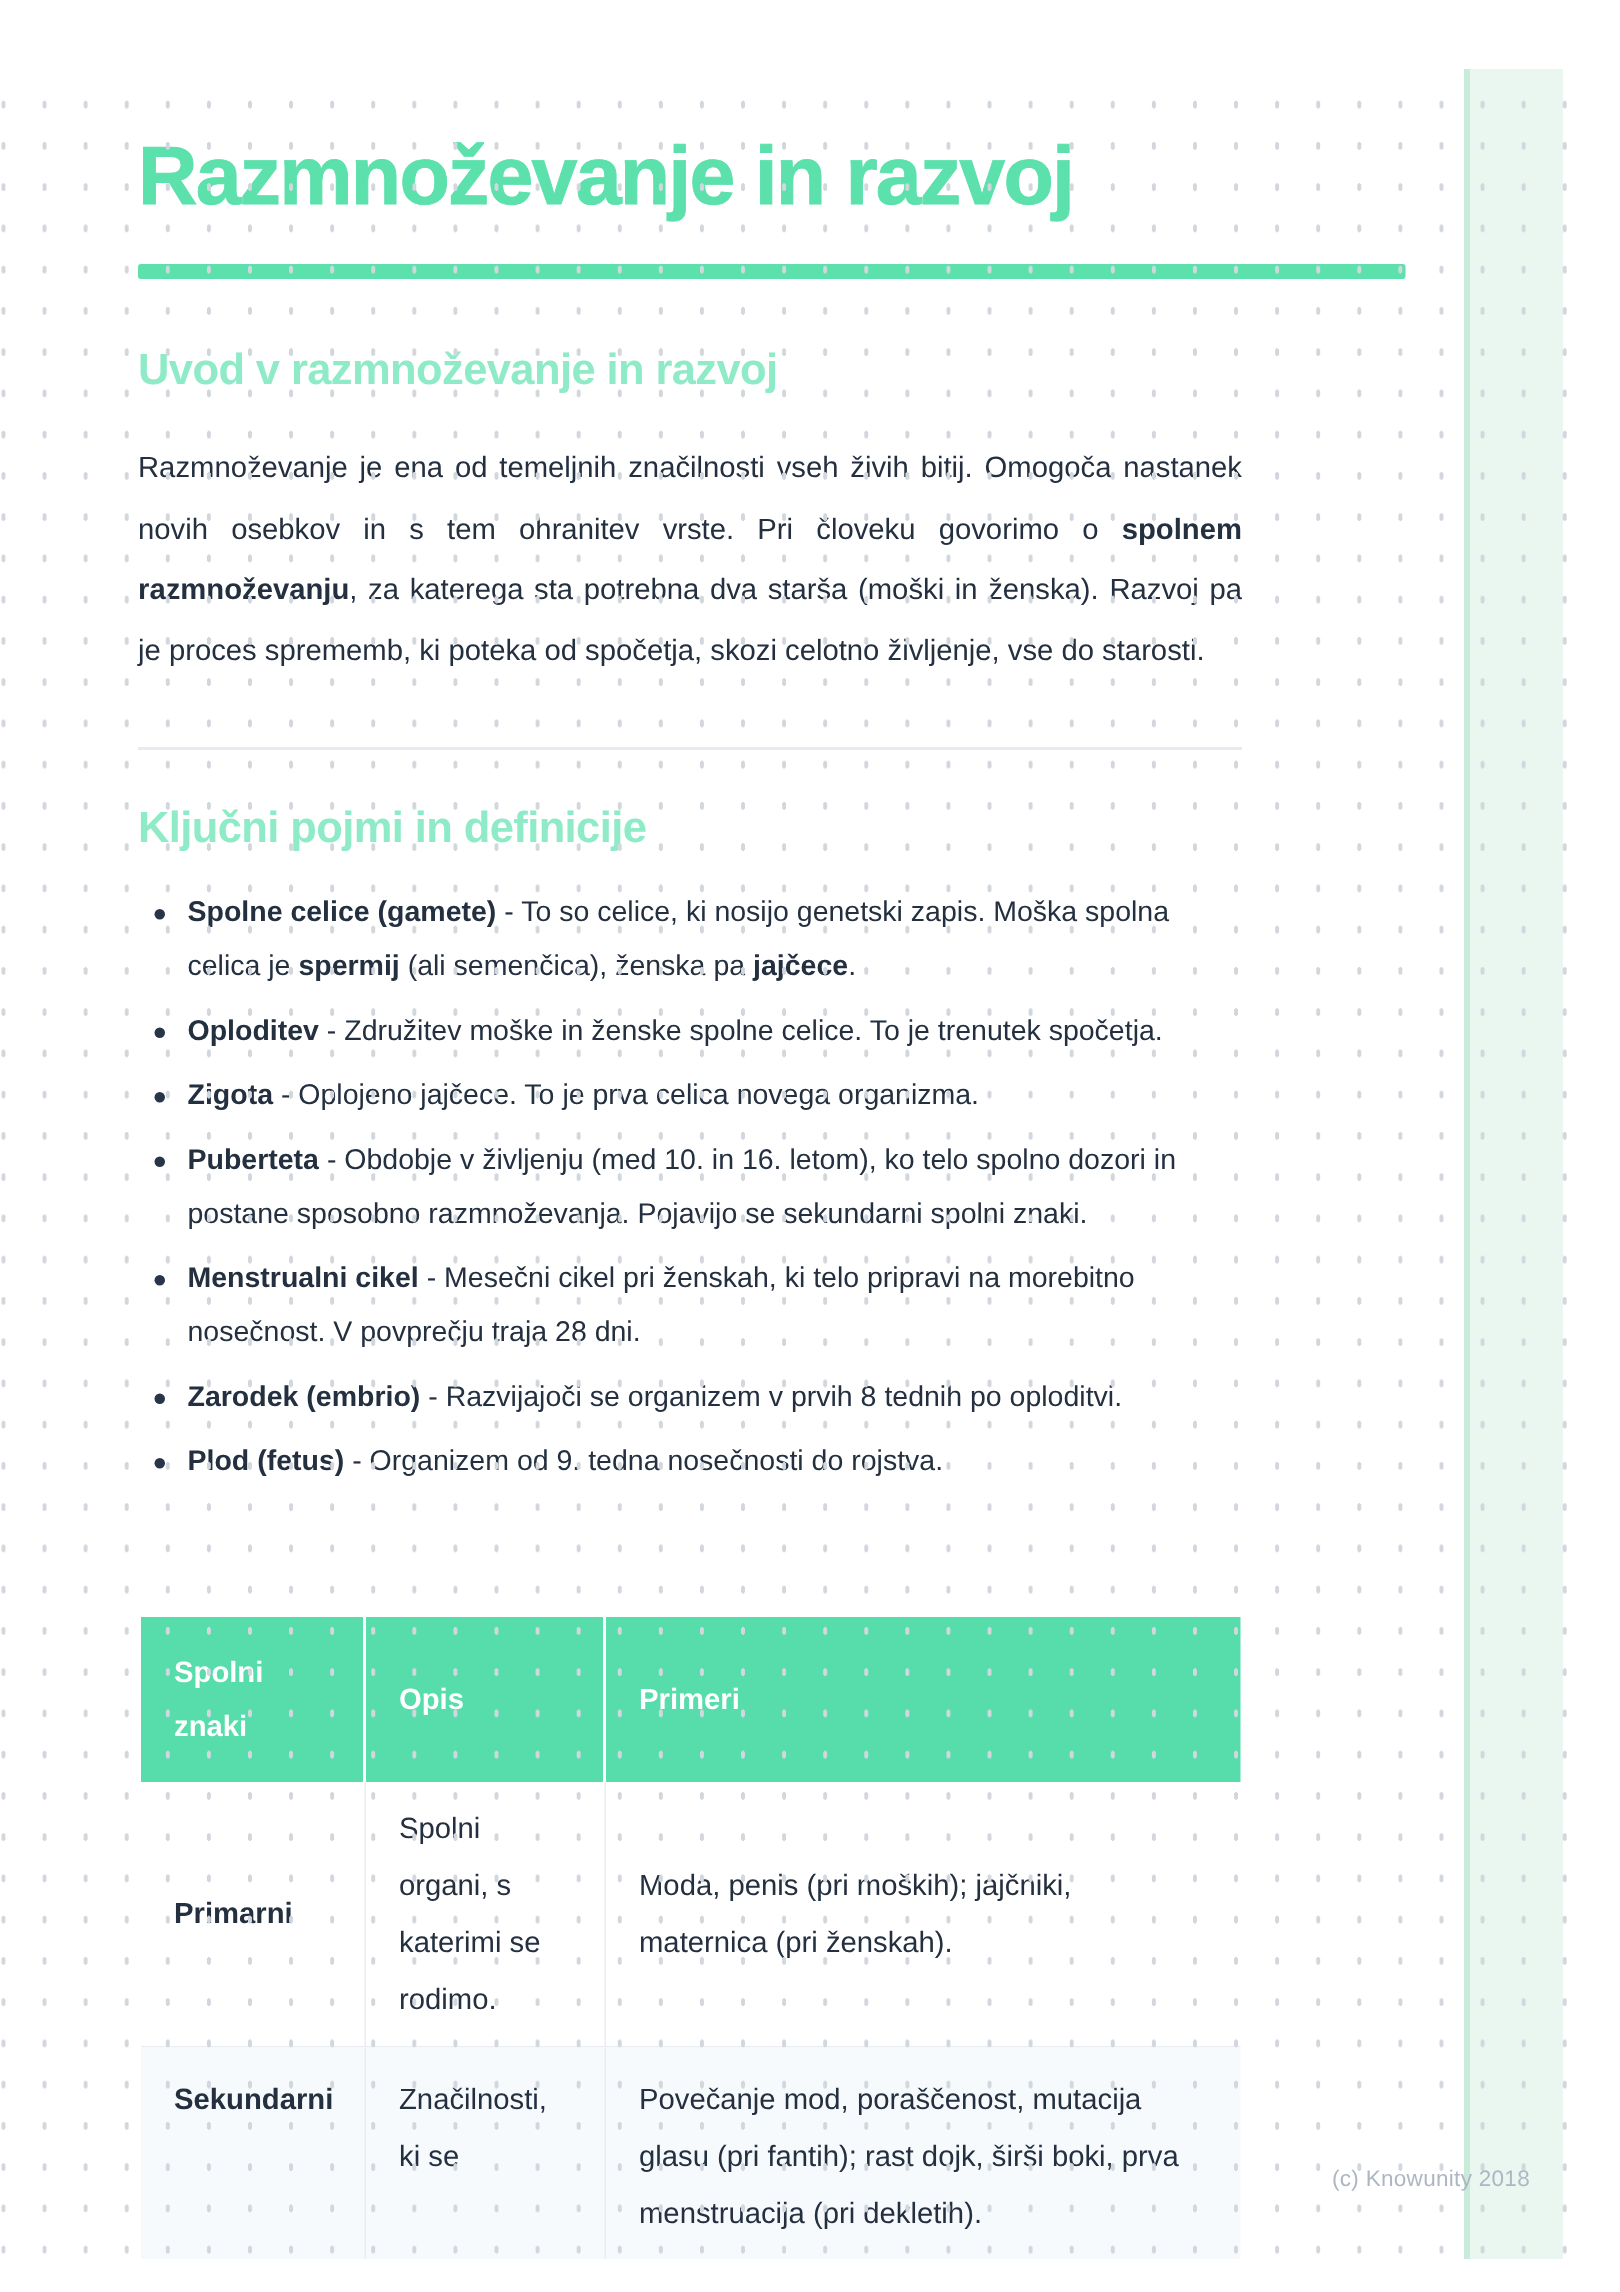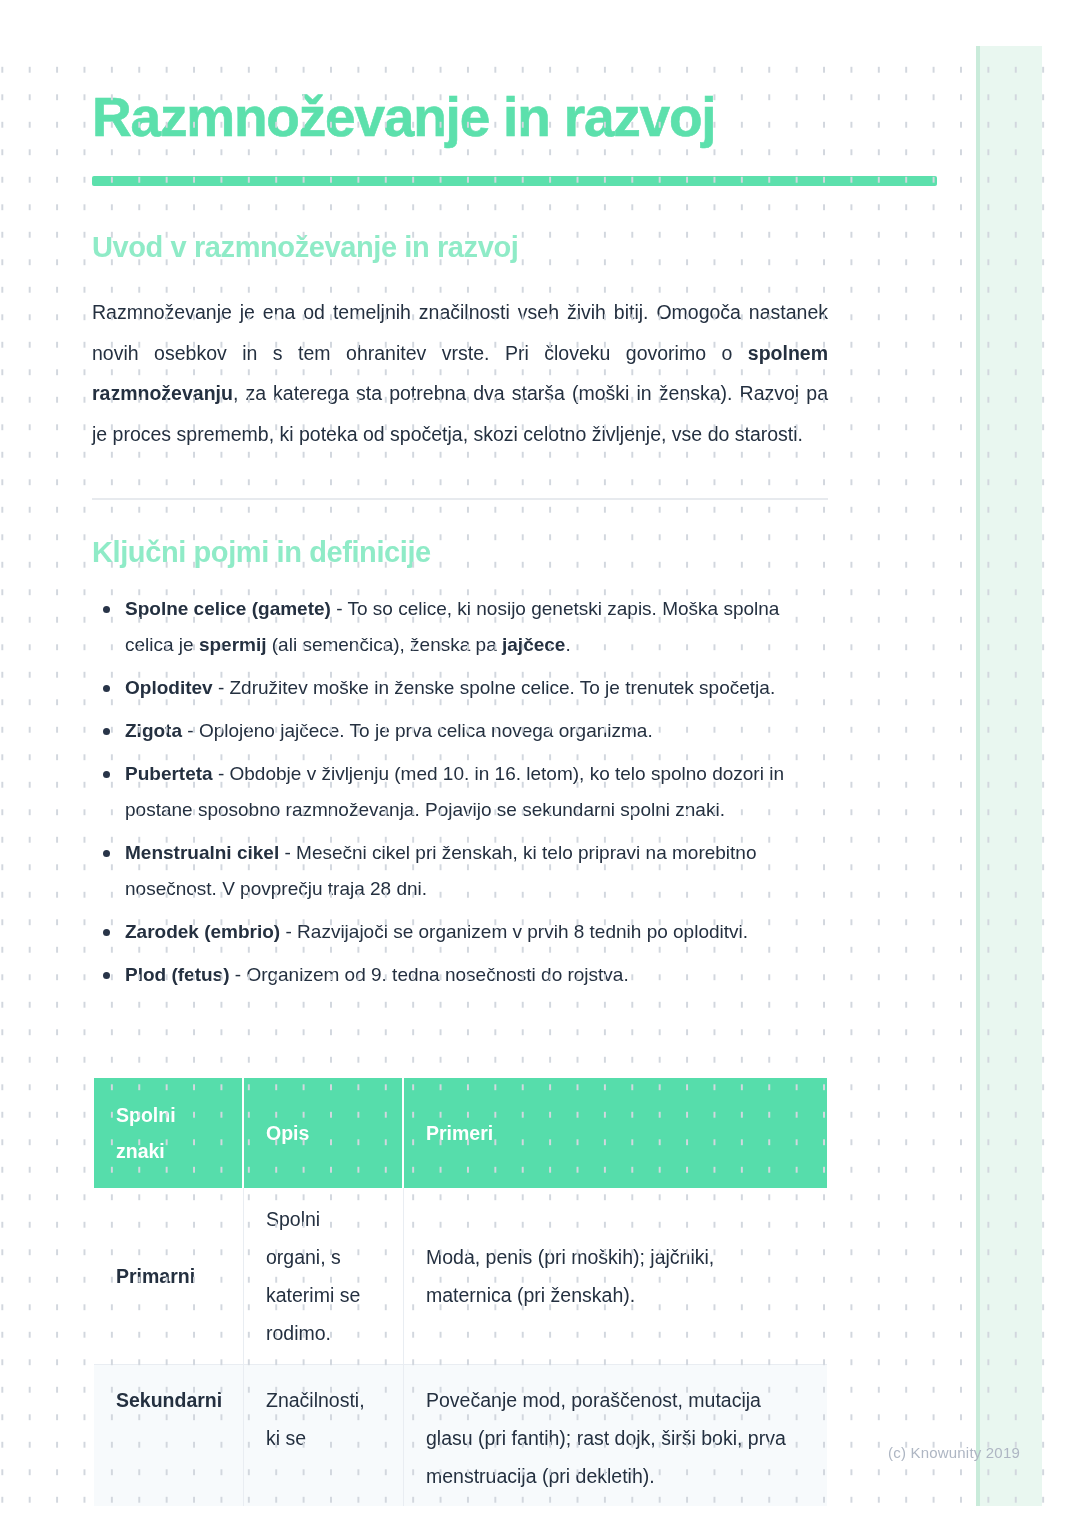--- a/index.html
+++ b/index.html
@@ -149,14 +149,14 @@
             <td>Značilnosti, ki se</td>
             <td>Povečanje mod, poraščenost, mutacija glasu (pri fantih); rast dojk, širši boki, prva menstruacija (pri dekletih).</td>
           </tr>
         </tbody>
       </table>
     </div>
   </div>
 
   <div class="dots"></div>
 
-  <div class="copyright">(c) Knowunity 2019</div>
+  <div class="copyright">(c) Knowunity 2018</div>
 </div>
 
 </body></html>

